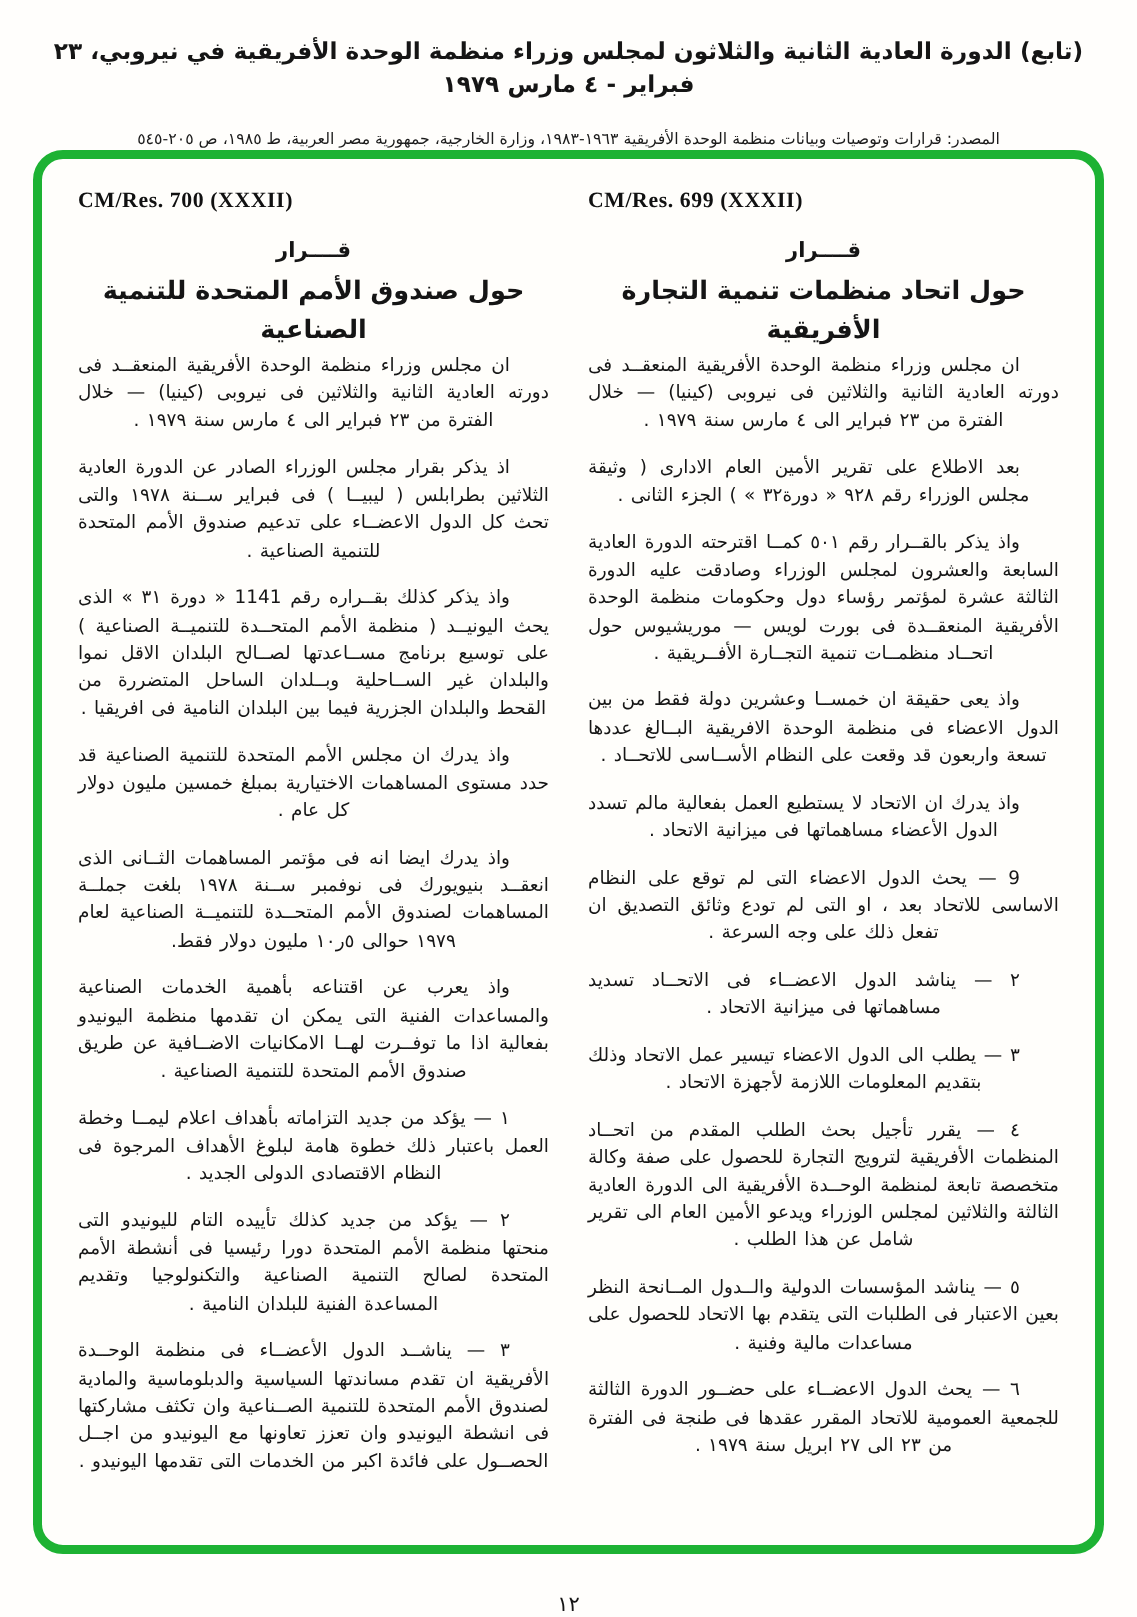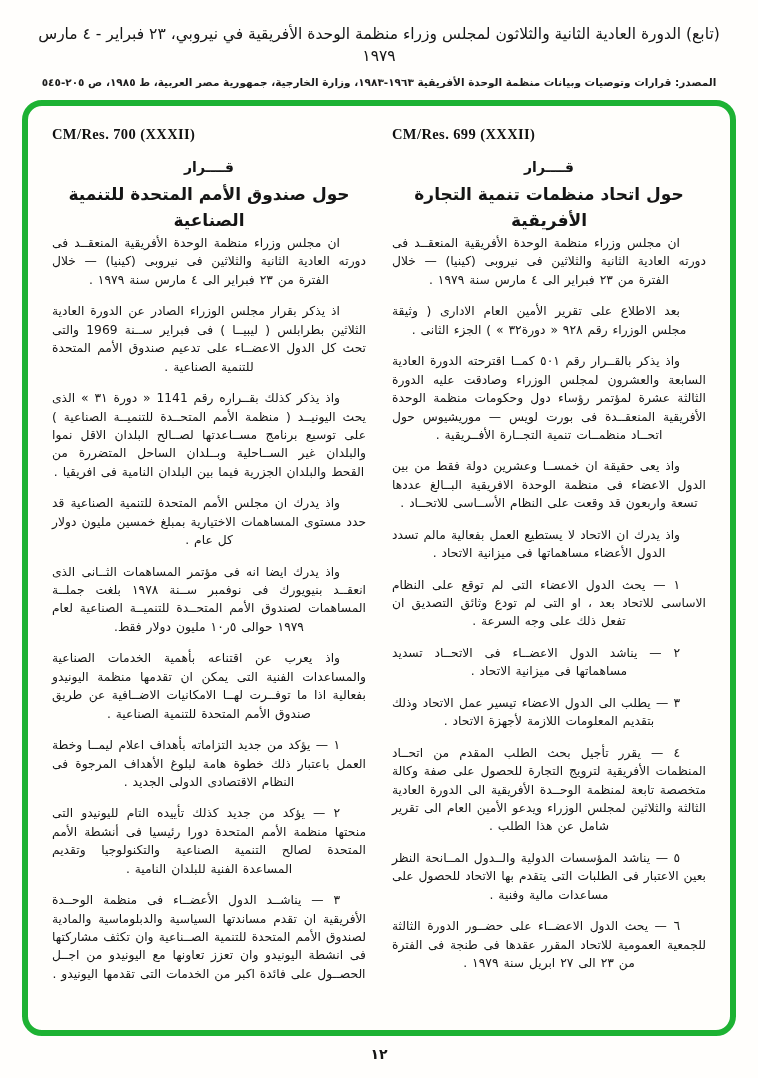--- a/index.html
+++ b/index.html
@@ -10,27 +10,27 @@
     font-family:"DejaVu Sans","Liberation Sans",sans-serif;
     color:#151515;
     overflow:hidden;
   }
   
   .header{
     position:absolute;top:24px;left:0;right:0;
     direction:rtl;text-align:center;
   }
   .header-title{
-    font-size:15.5px;font-weight:normal;
+    font-size:15.5px;font-weight:bold;
     letter-spacing:0;line-height:1.4;
     padding:0 30px;
   }
   .header-source{
-    margin-top:9px;
-    font-size:10.5px;font-weight:bold;
+    margin-top:20px;
+    font-size:10.5px;font-weight:normal;
     color:#1c1c1c;
   }
   
   .green-box{
     position:absolute;
     left:22px;top:100px;
     width:714px;height:936px;
     box-sizing:border-box;
     border:6px solid #1db233;
     border-radius:20px;
@@ -77,23 +77,23 @@
     line-height:1.5;
     text-align:justify;
     text-align-last:center;
     text-indent:26px;
     word-spacing:1px;
     color:#161616;
   }
   
   .page-number{
     position:absolute;
-    bottom:16px;left:0;right:0;
+    bottom:0;left:0;right:0;
     text-align:center;
-    font-weight:bold;
+    font-weight:normal;
     font-size:14px;
     letter-spacing:7px;
     direction:rtl;
   }
 </style>
 </head>
 <body>
 
 <div class="page">
 
@@ -108,36 +108,36 @@
       <div class="column">
         <div class="res-ref">CM/Res. 699 (XXXII)</div>
         <div class="res-kind">قــــرار</div>
         <div class="res-title">حول اتحاد منظمات تنمية التجارة الأفريقية</div>
         <div class="res-body">
           <p>ان مجلس وزراء منظمة الوحدة الأفريقية المنعقــد فى دورته العادية الثانية والثلاثين فى نيروبى (كينيا) — خلال الفترة من ٢٣ فبراير الى ٤ مارس سنة ١٩٧٩ .</p>
           <p>بعد الاطلاع على تقرير الأمين العام الادارى ( وثيقة مجلس الوزراء رقم ٩٢٨ « دورة٣٢ » ) الجزء الثانى .</p>
           <p>واذ يذكر بالقــرار رقم ٥٠١ كمــا اقترحته الدورة العادية السابعة والعشرون لمجلس الوزراء وصادقت عليه الدورة الثالثة عشرة لمؤتمر رؤساء دول وحكومات منظمة الوحدة الأفريقية المنعقــدة فى بورت لويس — موريشيوس حول اتحــاد منظمــات تنمية التجــارة الأفــريقية .</p>
           <p>واذ يعى حقيقة ان خمســا وعشرين دولة فقط من بين الدول الاعضاء فى منظمة الوحدة الافريقية البــالغ عددها تسعة واربعون قد وقعت على النظام الأســاسى للاتحــاد .</p>
           <p>واذ يدرك ان الاتحاد لا يستطيع العمل بفعالية مالم تسدد الدول الأعضاء مساهماتها فى ميزانية الاتحاد .</p>
-          <p>١ — يحث الدول الاعضاء التى لم توقع على النظام الاساسى للاتحاد بعد ، او التى لم تودع وثائق التصديق ان تفعل ذلك على وجه السرعة .</p>
+          <p>9 — يحث الدول الاعضاء التى لم توقع على النظام الاساسى للاتحاد بعد ، او التى لم تودع وثائق التصديق ان تفعل ذلك على وجه السرعة .</p>
           <p>٢ — يناشد الدول الاعضــاء فى الاتحــاد تسديد مساهماتها فى ميزانية الاتحاد .</p>
           <p>٣ — يطلب الى الدول الاعضاء تيسير عمل الاتحاد وذلك بتقديم المعلومات اللازمة لأجهزة الاتحاد .</p>
           <p>٤ — يقرر تأجيل بحث الطلب المقدم من اتحــاد المنظمات الأفريقية لترويج التجارة للحصول على صفة وكالة متخصصة تابعة لمنظمة الوحــدة الأفريقية الى الدورة العادية الثالثة والثلاثين لمجلس الوزراء ويدعو الأمين العام الى تقرير شامل عن هذا الطلب .</p>
           <p>٥ — يناشد المؤسسات الدولية والــدول المــانحة النظر بعين الاعتبار فى الطلبات التى يتقدم بها الاتحاد للحصول على مساعدات مالية وفنية .</p>
           <p>٦ — يحث الدول الاعضــاء على حضــور الدورة الثالثة للجمعية العمومية للاتحاد المقرر عقدها فى طنجة فى الفترة من ٢٣ الى ٢٧ ابريل سنة ١٩٧٩ .</p>
         </div>
       </div>
 
       <div class="column">
         <div class="res-ref">CM/Res. 700 (XXXII)</div>
         <div class="res-kind">قــــرار</div>
         <div class="res-title">حول صندوق الأمم المتحدة للتنمية الصناعية</div>
         <div class="res-body">
           <p>ان مجلس وزراء منظمة الوحدة الأفريقية المنعقــد فى دورته العادية الثانية والثلاثين فى نيروبى (كينيا) — خلال الفترة من ٢٣ فبراير الى ٤ مارس سنة ١٩٧٩ .</p>
-          <p>اذ يذكر بقرار مجلس الوزراء الصادر عن الدورة العادية الثلاثين بطرابلس ( ليبيــا ) فى فبراير ســنة 1969 والتى تحث كل الدول الاعضــاء على تدعيم صندوق الأمم المتحدة للتنمية الصناعية .</p>
+          <p>اذ يذكر بقرار مجلس الوزراء الصادر عن الدورة العادية الثلاثين بطرابلس ( ليبيــا ) فى فبراير ســنة ١٩٧٨ والتى تحث كل الدول الاعضــاء على تدعيم صندوق الأمم المتحدة للتنمية الصناعية .</p>
           <p>واذ يذكر كذلك بقــراره رقم 1141 « دورة ٣١ » الذى يحث اليونيــد ( منظمة الأمم المتحــدة للتنميــة الصناعية ) على توسيع برنامج مســاعدتها لصــالح البلدان الاقل نموا والبلدان غير الســاحلية وبــلدان الساحل المتضررة من القحط والبلدان الجزرية فيما بين البلدان النامية فى افريقيا .</p>
           <p>واذ يدرك ان مجلس الأمم المتحدة للتنمية الصناعية قد حدد مستوى المساهمات الاختيارية بمبلغ خمسين مليون دولار كل عام .</p>
           <p>واذ يدرك ايضا انه فى مؤتمر المساهمات الثــانى الذى انعقــد بنيويورك فى نوفمبر ســنة ١٩٧٨ بلغت جملــة المساهمات لصندوق الأمم المتحــدة للتنميــة الصناعية لعام ١٩٧٩ حوالى ٥ر١٠ مليون دولار فقط.</p>
           <p>واذ يعرب عن اقتناعه بأهمية الخدمات الصناعية والمساعدات الفنية التى يمكن ان تقدمها منظمة اليونيدو بفعالية اذا ما توفــرت لهــا الامكانيات الاضــافية عن طريق صندوق الأمم المتحدة للتنمية الصناعية .</p>
           <p>١ — يؤكد من جديد التزاماته بأهداف اعلام ليمــا وخطة العمل باعتبار ذلك خطوة هامة لبلوغ الأهداف المرجوة فى النظام الاقتصادى الدولى الجديد .</p>
           <p>٢ — يؤكد من جديد كذلك تأييده التام لليونيدو التى منحتها منظمة الأمم المتحدة دورا رئيسيا فى أنشطة الأمم المتحدة لصالح التنمية الصناعية والتكنولوجيا وتقديم المساعدة الفنية للبلدان النامية .</p>
           <p>٣ — يناشــد الدول الأعضــاء فى منظمة الوحــدة الأفريقية ان تقدم مساندتها السياسية والدبلوماسية والمادية لصندوق الأمم المتحدة للتنمية الصــناعية وان تكثف مشاركتها فى انشطة اليونيدو وان تعزز تعاونها مع اليونيدو من اجــل الحصــول على فائدة اكبر من الخدمات التى تقدمها اليونيدو .</p>
         </div>
       </div>
 

